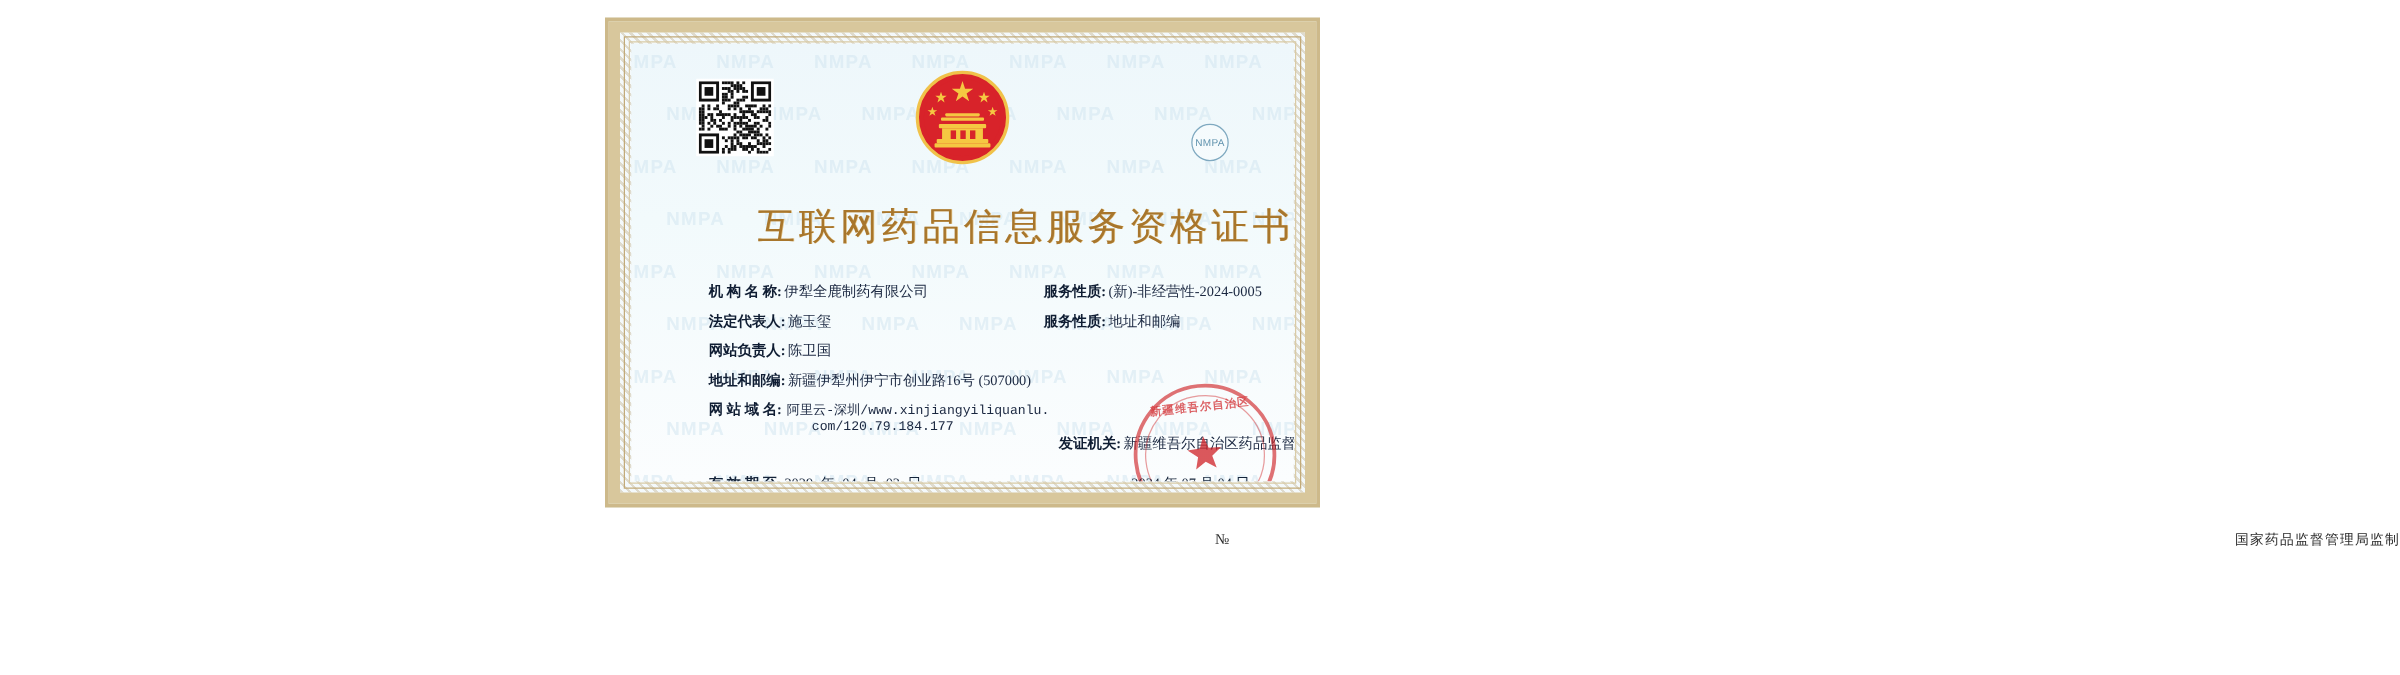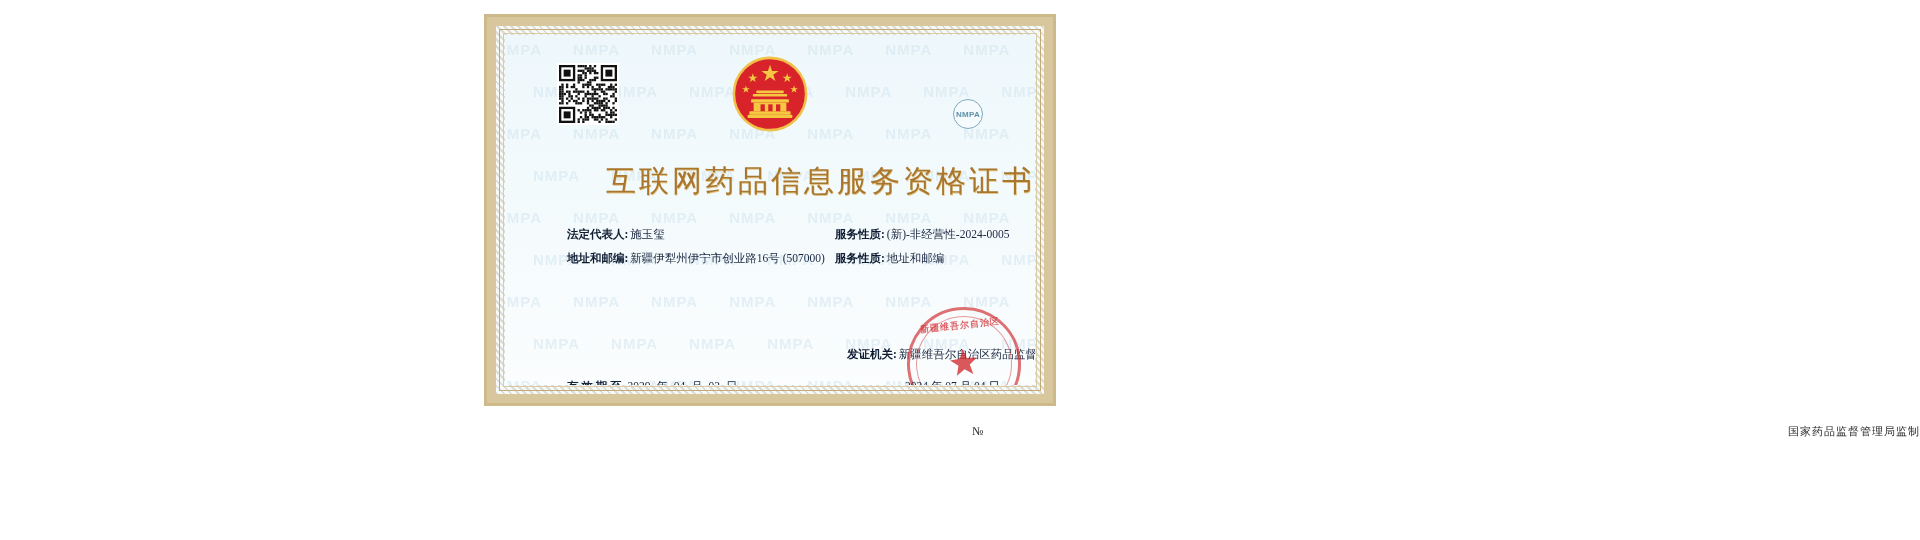--- a/index.html
+++ b/index.html
@@ -118,21 +118,21 @@
     position: absolute;
     right: 52px;
     top: 64px;
     width: 28px;
     height: 28px;
     border-radius: 50%;
     border: 1.4px solid #7fa9c0;
     color: #5f92ad;
     font-family: "Liberation Sans", sans-serif;
     font-size: 8px;
-    font-weight: bold;
+    font-weight: normal;
     letter-spacing: 0.3px;
     display: flex;
     align-items: center;
     justify-content: center;
     background: rgba(255,255,255,0.35);
     text-align: right;
   }
 
   
   .cert-title {
@@ -576,26 +576,41 @@
           </g>
         </svg>
       </div>
 
       <div class="nmpa-badge">NMPA</div>
 
       <div class="cert-title">互联网药品信息服务资格证书</div>
 
       <div class="fields-left">
         <div class="field">
+          <span class="field-label">机 构 名 称:</span>
+          <span class="field-value">伊犁全鹿制药有限公司</span>
+        </div>
+        <div class="field">
           <span class="field-label">法定代表人:</span>
           <span class="field-value">施玉玺</span>
+        </div>
+        <div class="field">
+          <span class="field-label">网站负责人:</span>
+          <span class="field-value">陈卫国</span>
         </div>
         <div class="field">
           <span class="field-label">地址和邮编:</span>
           <span class="field-value">新疆伊犁州伊宁市创业路16号 (507000)</span>
+        </div>
+        <div class="field domain">
+          <span class="field-label">网 站 域 名:</span>
+          <span class="domain-value">
+            <span class="field-value mono">阿里云-深圳/www.xinjiangyiliquanlu.</span>
+            <span class="field-value mono l2">com/120.79.184.177</span>
+          </span>
         </div>
       </div>
 
       <div class="fields-right">
         <div class="field">
           <span class="field-label">服务性质:</span>
           <span class="field-value">(新)-非经营性-2024-0005</span>
         </div>
         <div class="field">
           <span class="field-label">服务性质:</span>

